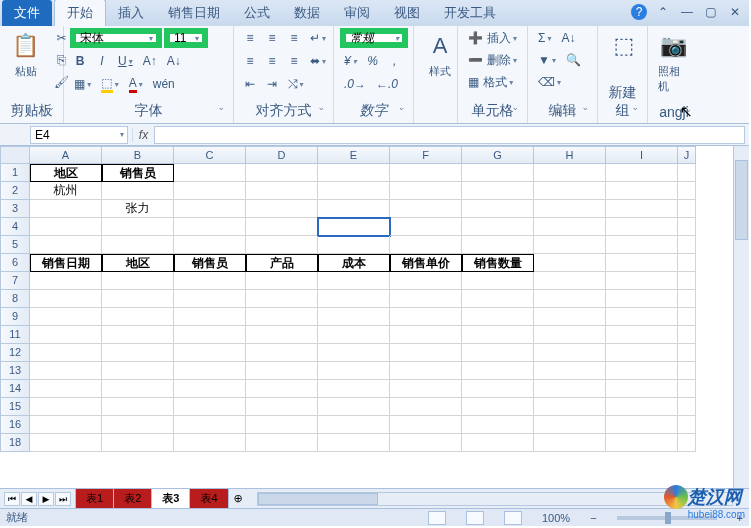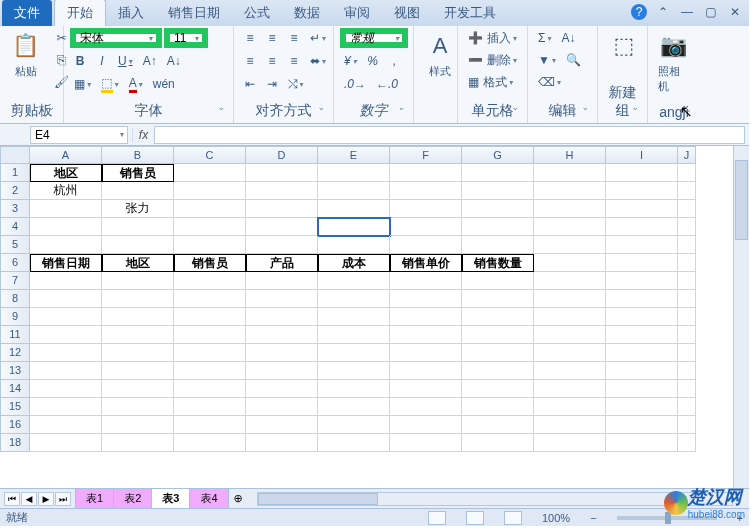--- a/index.html
+++ b/index.html
@@ -43,31 +43,31 @@
 .rh { width: 30px; background: linear-gradient(to right, #f6f9fd, #e3ebf5); border: 1px solid #b7c9de; border-top: none; text-align: center; font-size: 11px; color: #3b5a82; line-height: 16px; }
 .c { width: 72px; border-right: 1px solid #d4d4d4; border-bottom: 1px solid #d4d4d4; font-size: 12px; text-align: center; line-height: 16px; padding: 0 2px; white-space: nowrap; overflow: hidden; }
 .c.hdrcell { background: #fff; font-weight: bold; border: 1px solid #000; }
 .c.hdrcell2 { background: #fff; font-weight: bold; border: 1px solid #000; }
 
 .sheettabs { position: absolute; bottom: 18px; left: 0; right: 0; height: 20px; background: #e7edf6; border-top: 1px solid #a9c1de; display: flex; align-items: center; font-size: 11px; }
 .nav-arrows { display: flex; gap: 1px; padding: 0 4px; }
 .nav-arrows span { width: 16px; height: 14px; border: 1px solid #b7c9de; background: #f6f9fd; text-align: center; line-height: 12px; font-size: 9px; cursor: pointer; }
 .sheet { padding: 2px 10px; background: #fff; border: 1px solid #a9c1de; border-top: none; margin-right: -1px; cursor: pointer; }
 .sheet.active { background: #fff; font-weight: bold; }
-.sheet.inactive { background: #f0abfc; }
+.sheet.inactive { background: #b91c1c; }
 .hscroll { flex: 1; margin: 0 16px 0 8px; height: 14px; background: #e7edf6; border: 1px solid #b7c9de; position: relative; }
 .hscroll .thumb { position: absolute; left: 0; top: 0; width: 120px; height: 12px; background: #cbd8e9; border: 1px solid #a9c1de; }
 
 .status { position: absolute; bottom: 0; left: 0; right: 0; height: 18px; background: #dfe8f4; border-top: 1px solid #a9c1de; display: flex; align-items: center; font-size: 11px; color: #3b5a82; padding: 0 6px; justify-content: space-between; }
 .status .right { display: flex; align-items: center; gap: 20px; }
 .viewbtn { width: 18px; height: 14px; border: 1px solid #a9c1de; background: #f6f9fd; }
 .zoom-track { width: 100px; height: 4px; background: #b7c9de; position: relative; }
 .zoom-track .knob { position: absolute; left: 48px; top: -4px; width: 6px; height: 12px; background: #8aa7c9; }
 
-.watermark { position: absolute; right: 4px; bottom: 6px; font-size: 18px; font-weight: bold; font-style: italic; color: #1d5fb0; display: flex; align-items: center; }
+.watermark { position: absolute; right: 4px; bottom: 6px; font-size: 18px; font-weight: bold; font-style: italic; color: #1d5fb0; display: flex; align-items: flex-start; }
 .watermark .logo { width: 24px; height: 24px; background: conic-gradient(#2a7de1, #6cc04a, #f2c744, #e05a2b, #2a7de1); border-radius: 50%; }
 .watermark .sub { font-size: 10px; color: #2a7de1; font-style: normal; font-weight: normal; }
 
 .vscroll { position: absolute; right: 0; top: 146px; width: 16px; bottom: 38px; background: #e7edf6; border-left: 1px solid #b7c9de; }
 .vscroll .thumb { position: absolute; top: 14px; left: 1px; width: 13px; height: 80px; background: #cbd8e9; border: 1px solid #a9c1de; }
 
 .cursor-arrow { position: absolute; right: 56px; top: 102px; font-size: 16px; color: #000; pointer-events: none; }
 </style>
 </head>
 <body>

